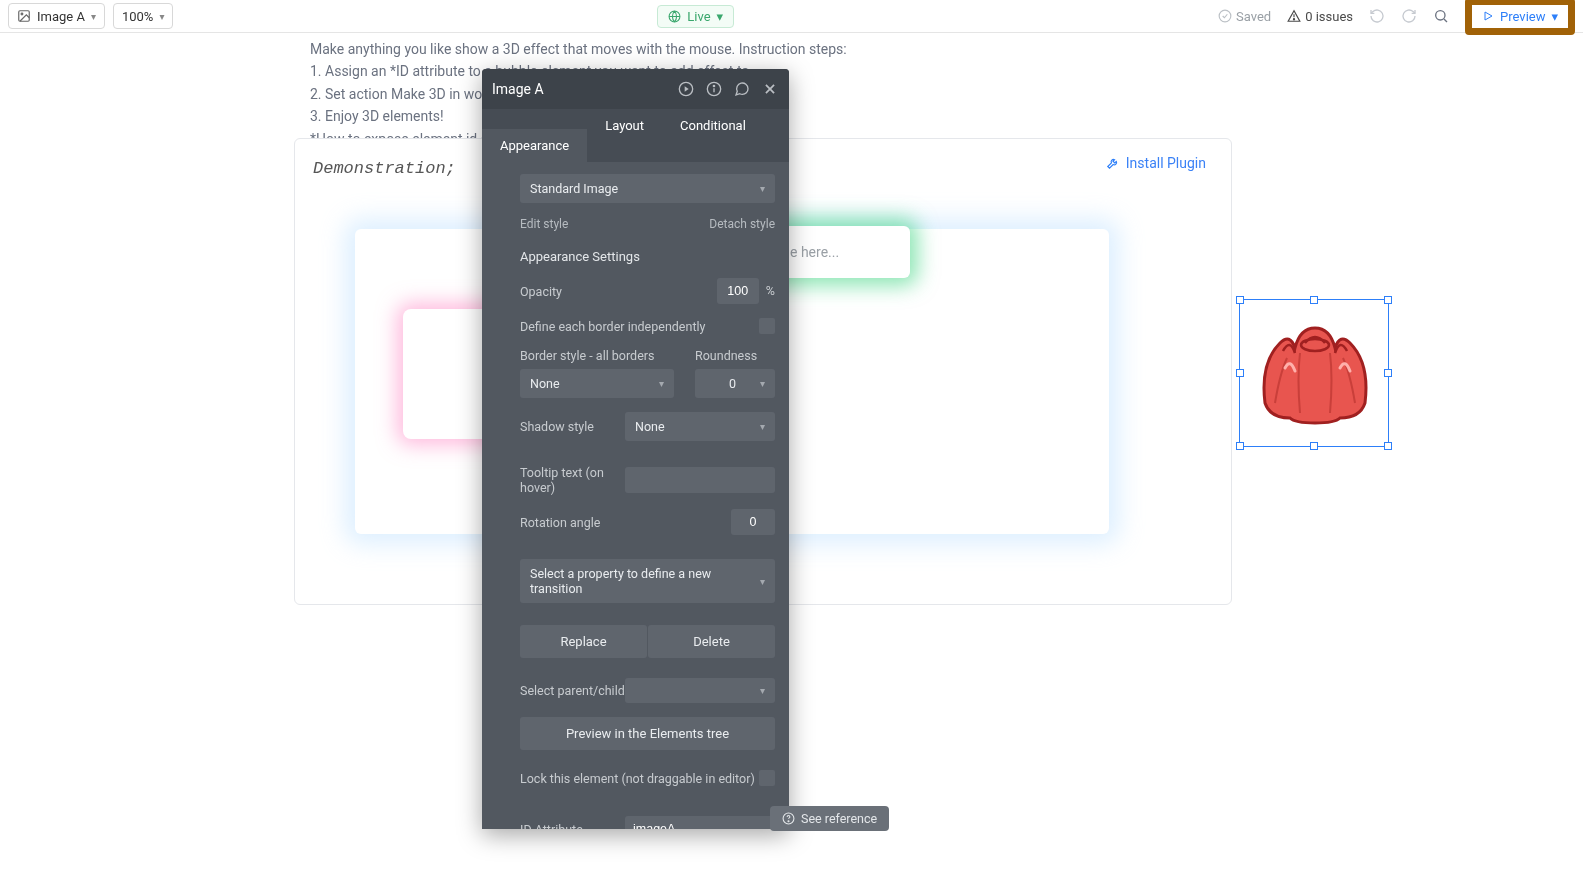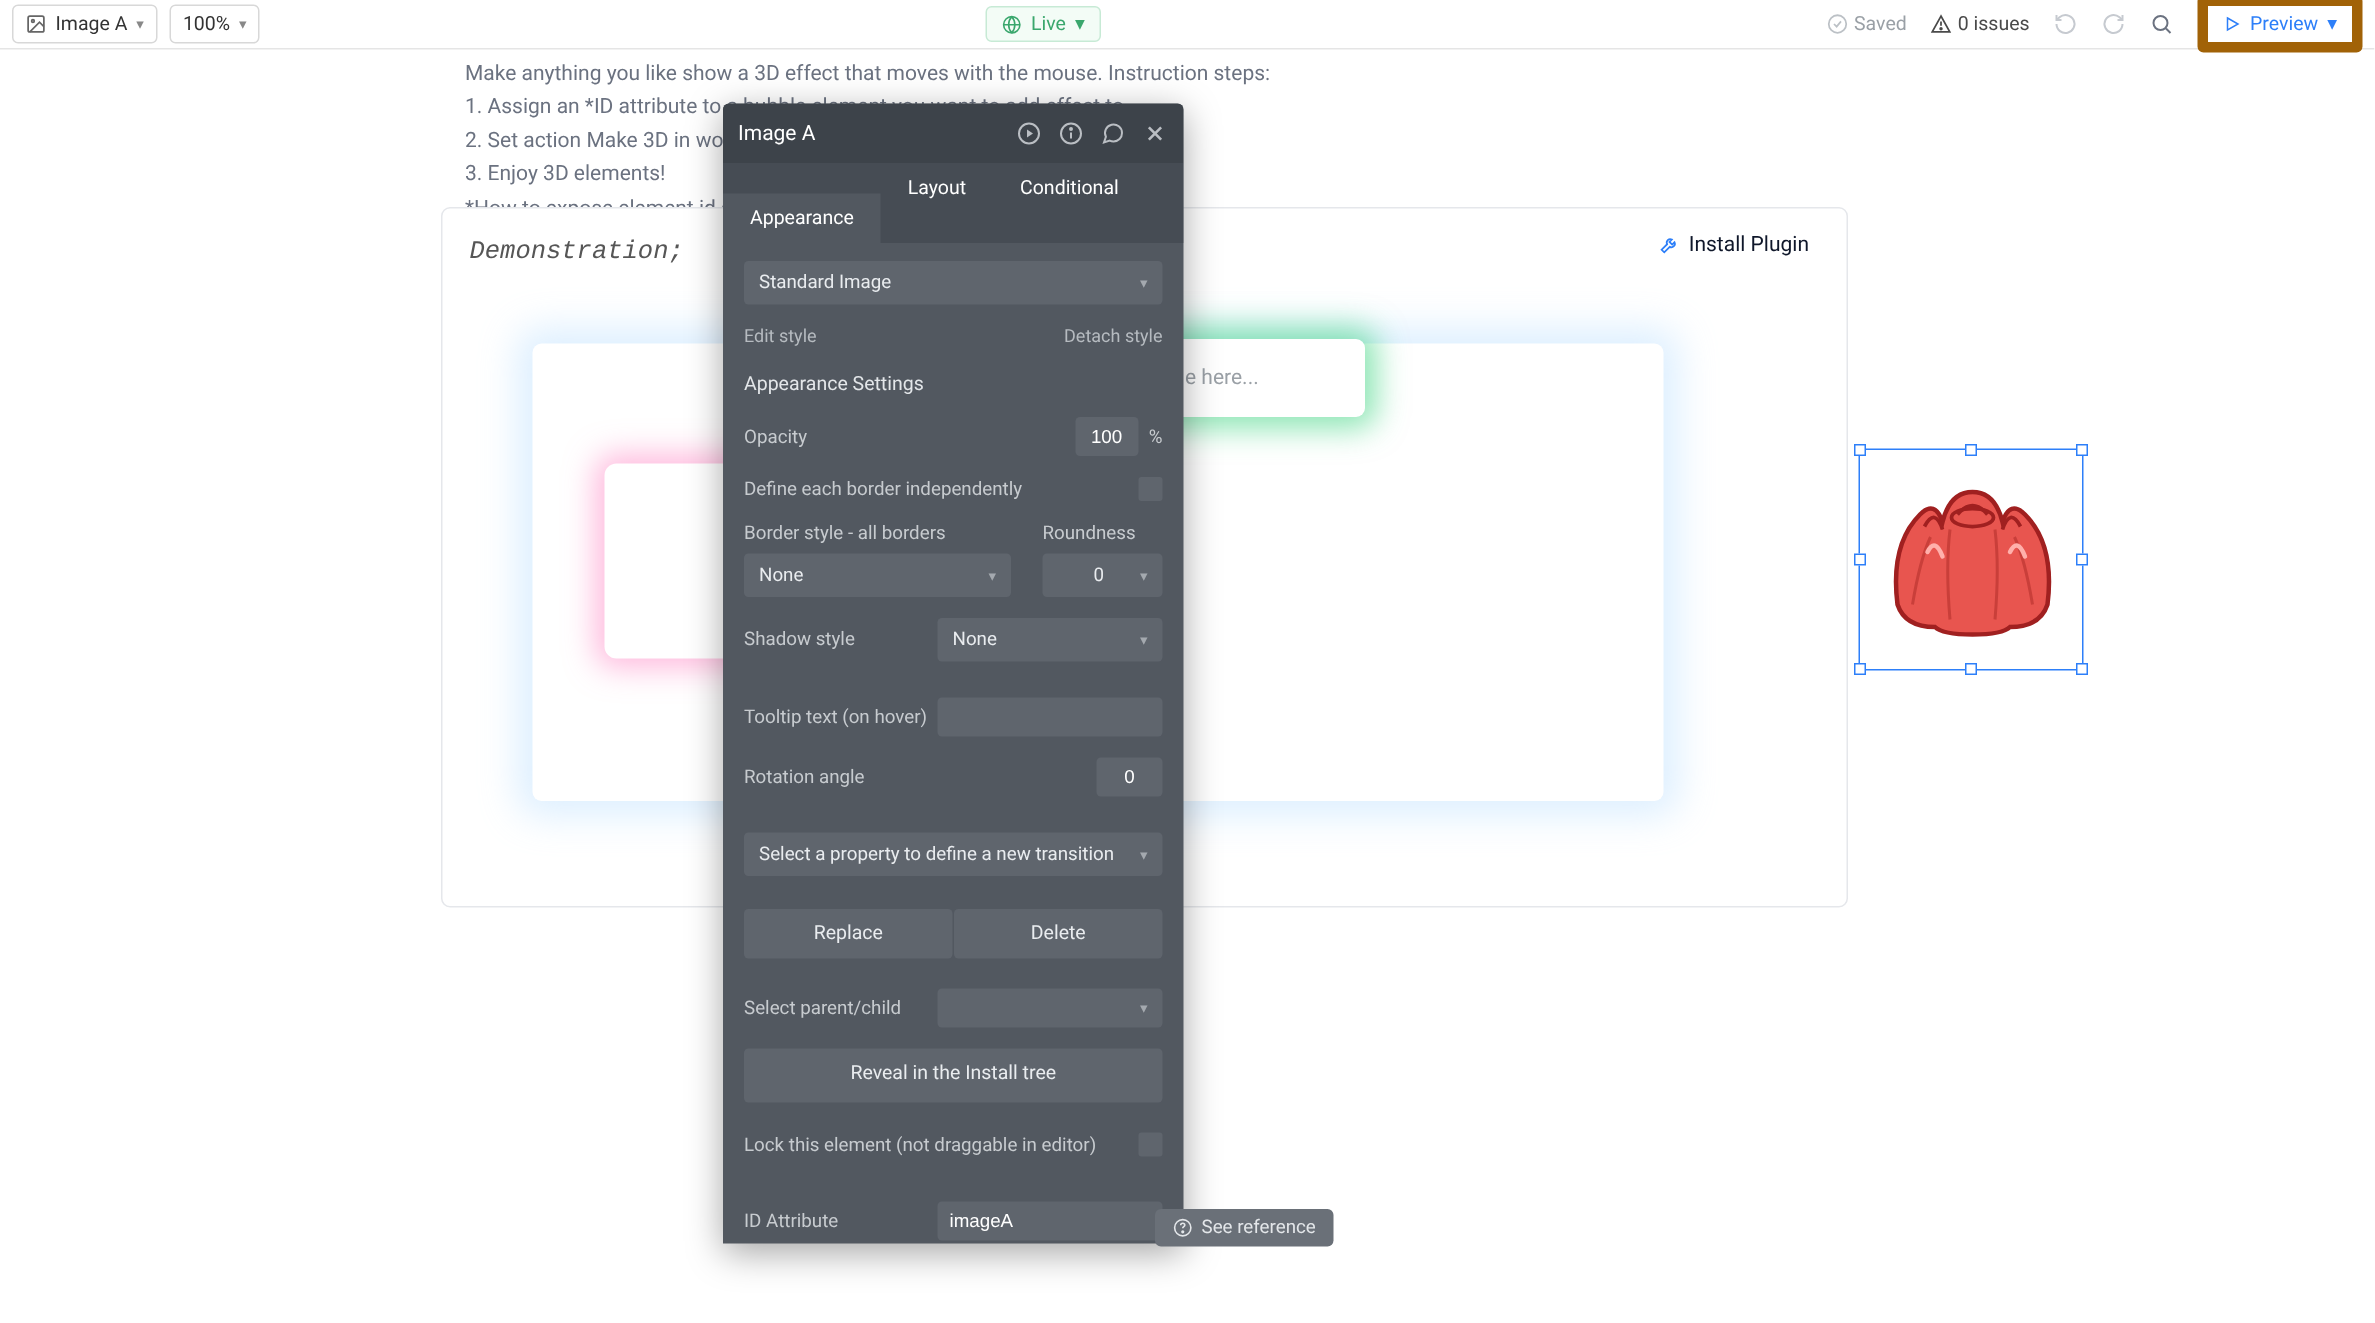--- a/index.html
+++ b/index.html
@@ -18,21 +18,21 @@
 .tb-icon { width: 16px; height: 16px; display: inline-flex; align-items: center; justify-content: center; cursor: pointer; }
 .preview-btn { border: 7px solid #a16207; color: #2d7ff9; border-radius: 4px; padding: 4px 10px; display: flex; align-items: center; gap: 6px; cursor: pointer; background: #fff; font-size: 13px; }
 
 
 .canvas-area { position: absolute; top: 33px; left: 0; right: 0; bottom: 0; overflow: hidden; }
 .instructions { position: absolute; left: 310px; top: 5px; right: 300px; color: #6b7280; font-size: 14px; line-height: 1.6; }
 .instructions .line { display: block; }
 
 .demo-card { position: absolute; left: 294px; top: 105px; width: 938px; height: 467px; border: 1px solid #e5e7eb; border-radius: 6px; background: #fff; }
 .demo-title { position: absolute; left: 18px; top: 20px; font-family: "Courier New", monospace; font-style: italic; font-size: 17px; color: #565656; }
-.install-link { position: absolute; right: 25px; top: 16px; color: #0f172a; display: flex; align-items: center; gap: 6px; cursor: pointer; font-size: 14px; }
+.install-link { position: absolute; right: 25px; top: 16px; color: #3b82f6; display: flex; align-items: center; gap: 6px; cursor: pointer; font-size: 14px; }
 
 .inner-stage { position: absolute; left: 60px; top: 90px; width: 754px; height: 305px; border-radius: 6px; background: #fff; box-shadow: 0 0 25px 10px rgba(180,220,255,0.45); }
 .pink-card { position: absolute; left: 108px; top: 170px; width: 250px; height: 130px; border-radius: 8px; background: #fff; box-shadow: 0 0 20px 6px rgba(255,120,190,0.5); color: #a442d8; font-weight: 700; font-size: 28px; display: flex; align-items: center; justify-content: center; }
 .green-input { position: absolute; left: 520px; top: 193px; width: 390px; height: 52px; border-radius: 6px; background: #fff; box-shadow: 0 0 20px 8px rgba(50,210,120,0.55); display: flex; align-items: center; padding: 0 0 0 270px; }
 .green-input .placeholder { color: #9aa0a6; font-size: 14px; }
 
 
 .jelly-wrap { position: absolute; left: 950px; top: 164px; width: 140px; height: 140px; }
 .sel-rect { position: absolute; left: 944px; top: 160px; width: 150px; height: 148px; border: 1px solid #2d7ff9; }
 .sh { position: absolute; width: 8px; height: 8px; background: #fff; border: 1px solid #2d7ff9; }
@@ -42,21 +42,21 @@
 .sh.ml { left: -4px; top: calc(50% - 4px); } .sh.mr { right: -4px; top: calc(50% - 4px); }
 
 
 .panel { position: absolute; left: 482px; top: 36px; width: 307px; height: 760px; background: #525860; color: #d7dadd; font-size: 12.5px; box-shadow: 0 6px 24px rgba(0,0,0,0.35); border-radius: 4px 4px 0 0; overflow: hidden; }
 .panel-header { background: #3d434a; height: 40px; display: flex; align-items: center; justify-content: space-between; padding: 0 10px; color: #fff; font-size: 14px; }
 .panel-header .hicons { display: flex; gap: 10px; }
 .panel-header .hicons span { cursor: pointer; color: #babec3; display: inline-flex; width: 18px; height: 18px; align-items: center; justify-content: center; }
 .panel-tabs { display: flex; background: #464c54; }
 .panel-tab { flex: 0 0 auto; padding: 9px 18px; cursor: pointer; color: #ffffff; font-size: 13px; }
 .panel-tab.active { background: #525860; color: #fff; margin-top: 20px; }
-.panel-body { padding: 12px 14px 20px 14px; display: flex; flex-direction: column; gap: 14px; overflow-y: auto; height: calc(100% - 75px); }
+.panel-body { padding: 12px 14px 20px 14px; display: flex; flex-direction: column; gap: 14px; overflow-y: auto; height: calc(100% - 75px); margin-left: 24px; }
 
 .pselect { background: #5f656d; border-radius: 3px; padding: 7px 10px; display: flex; align-items: center; justify-content: space-between; cursor: pointer; color: #e9ecef; }
 .pselect .caret { color: #a4a9af; font-size: 10px; }
 .prow { display: flex; justify-content: space-between; align-items: center; }
 .plink { color: #b6bbc0; cursor: pointer; font-size: 12px; }
 .psection-title { color: #e3e6e9; font-size: 13px; margin-top: 4px; }
 .pinput { background: #5f656d; border-radius: 3px; padding: 6px 8px; color: #fff; font-size: 12.5px; text-align: center; width: 60px; border: none; outline: none; }
 .pinput.wide { width: 150px; text-align: left; }
 .prow-label { color: #c7cbcf; }
 .checkbox-empty { width: 16px; height: 16px; background: #5f656d; border-radius: 2px; cursor: pointer; }
@@ -313,21 +313,21 @@
       </div>
 
       <div class="prow" style="margin-top:6px;">
         <span class="prow-label">Select parent/child</span>
         <div class="pselect small">
           <span></span>
           <span class="caret">▾</span>
         </div>
       </div>
 
-      <div class="pbtn full">Reveal in the Install tree</div>
+      <div class="pbtn full">Preview in the Elements tree</div>
 
       <div class="prow" style="margin-top:6px;">
         <span class="prow-label">Lock this element (not draggable in editor)</span>
         <div class="checkbox-empty"></div>
       </div>
 
       <div class="prow" style="margin-top:16px;">
         <span class="prow-label">ID Attribute</span>
         <input class="pinput wide" value="imageA" style="">
       </div>

